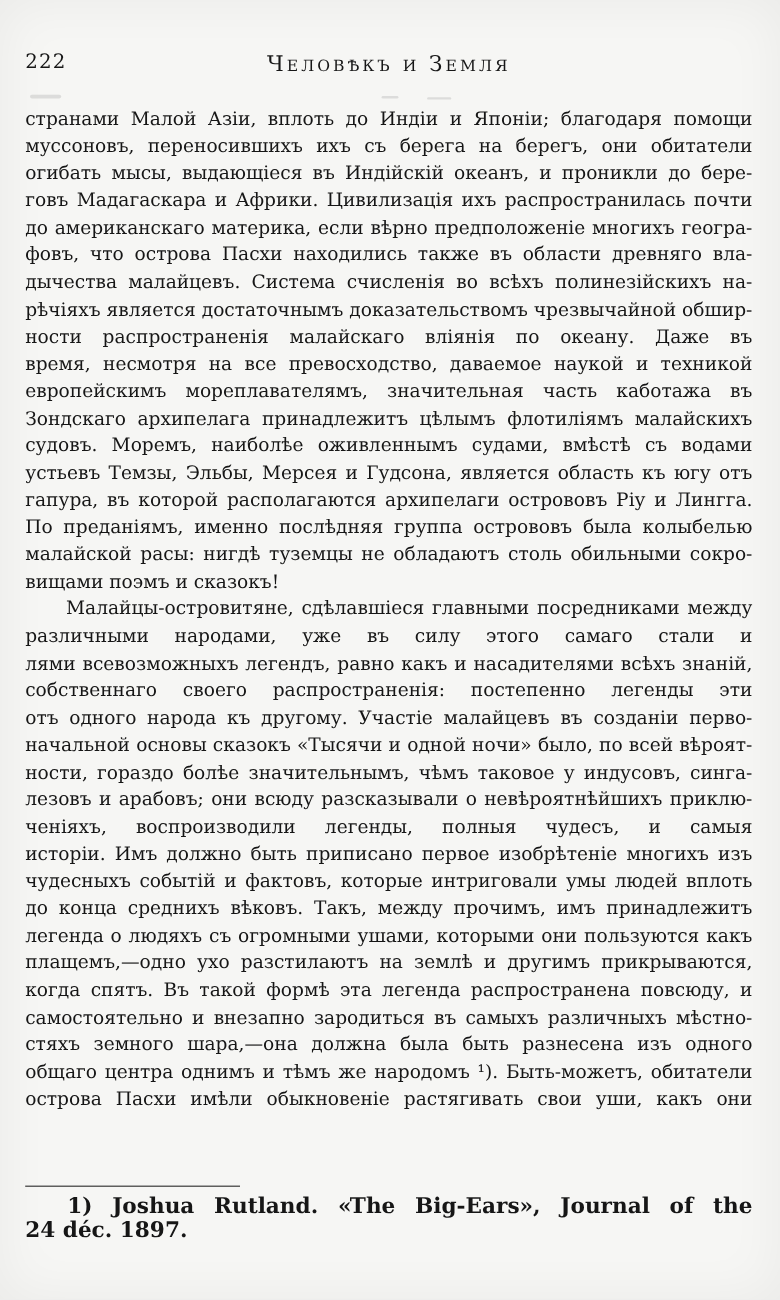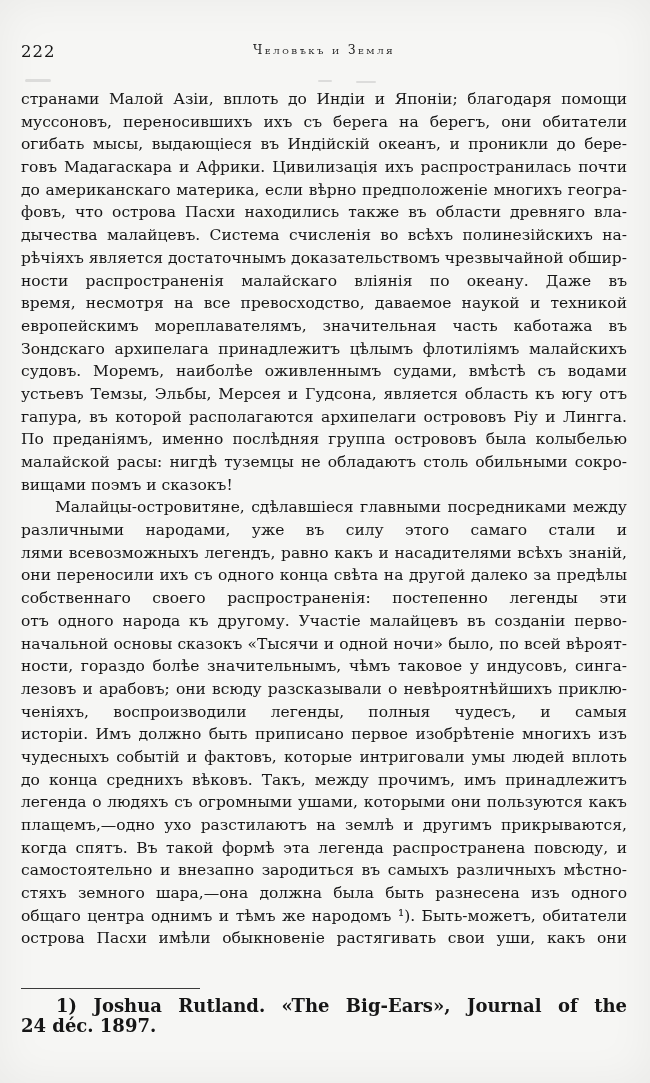--- a/index.html
+++ b/index.html
@@ -19,21 +19,21 @@
   .header{
     position:absolute;top:42px;left:21px;right:23px;height:22px;
   }
   .pagenum{
     position:absolute;left:0;top:0;
     font-size:16.5px;letter-spacing:1px;
   }
   .running-title{
     display:block;text-align:center;
     font-variant:small-caps;
-    font-size:12px;letter-spacing:2.5px;
+    font-size:18px;letter-spacing:2.5px;
     padding-top:1px;
   }
   .bodytext{
     position:absolute;top:88px;left:21px;width:606px;
     font-size:15.5px;line-height:22.7px;
   }
   .line{
     text-align:justify;
     text-align-last:justify;
     height:22.7px;overflow:hidden;
@@ -87,21 +87,20 @@
       <div class="line">Зондскаго архипелага принадлежитъ цѣлымъ флотиліямъ малайскихъ</div>
       <div class="line">судовъ. Моремъ, наиболѣе оживленнымъ судами, вмѣстѣ съ водами</div>
       <div class="line">устьевъ Темзы, Эльбы, Мерсея и Гудсона, является область къ югу отъ Син-</div>
       <div class="line">гапура, въ которой располагаются архипелаги острововъ Ріу и Лингга.</div>
       <div class="line">По преданіямъ, именно послѣдняя группа острововъ была колыбелью</div>
       <div class="line">малайской расы: нигдѣ туземцы не обладаютъ столь обильными сокро-</div>
       <div class="line nojust">вищами поэмъ и сказокъ!</div>
       <div class="line indent">Малайцы-островитяне, сдѣлавшіеся главными посредниками между</div>
       <div class="line">различными народами, уже въ силу этого самаго стали и распространите-</div>
       <div class="line">лями всевозможныхъ легендъ, равно какъ и насадителями всѣхъ знаній,—</div>
-      <div class="line">они переносили ихъ съ одного конца свѣта на другой далеко за предѣлы</div>
       <div class="line">собственнаго своего распространенія: постепенно легенды эти переходили</div>
       <div class="line">отъ одного народа къ другому. Участіе малайцевъ въ созданіи перво-</div>
       <div class="line">начальной основы сказокъ «Тысячи и одной ночи» было, по всей вѣроят-</div>
       <div class="line">ности, гораздо болѣе значительнымъ, чѣмъ таковое у индусовъ, синга-</div>
       <div class="line">лезовъ и арабовъ; они всюду разсказывали о невѣроятнѣйшихъ приклю-</div>
       <div class="line">ченіяхъ, воспроизводили легенды, полныя чудесъ, и самыя фантастическія</div>
       <div class="line">исторіи. Имъ должно быть приписано первое изобрѣтеніе многихъ изъ тѣхъ</div>
       <div class="line">чудесныхъ событій и фактовъ, которые интриговали умы людей вплоть</div>
       <div class="line">до конца среднихъ вѣковъ. Такъ, между прочимъ, имъ принадлежитъ</div>
       <div class="line">легенда о людяхъ съ огромными ушами, которыми они пользуются какъ</div>

